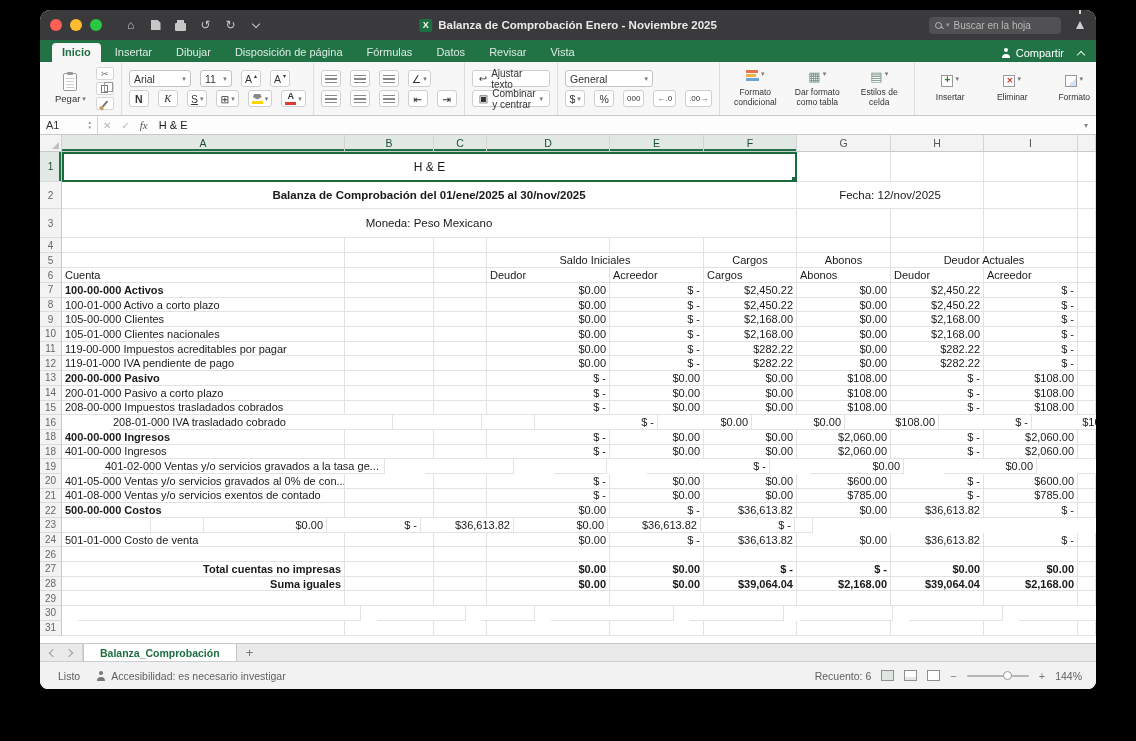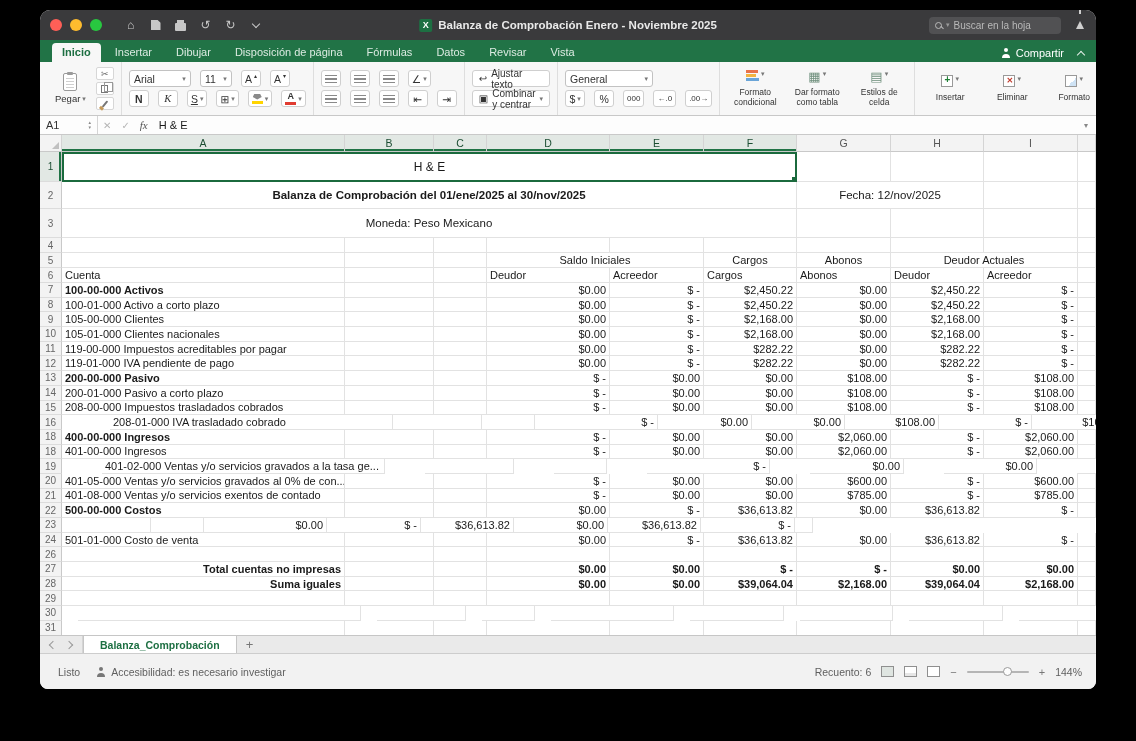--- a/index.html
+++ b/index.html
@@ -119,21 +119,21 @@
 
   
   .sheetbar { height:18px; background:#eaeaea; border-top:1px solid #c6c6c6; display:flex; align-items:stretch; flex:none; }
   .navs { display:flex; align-items:center; gap:10px; padding:0 10px; border-right:1px solid #d5d5d5; }
   .navchev { width:6px; height:6px; border-left:1.5px solid #9a9a9a; border-bottom:1.5px solid #9a9a9a; transform:rotate(45deg); }
   .navchev.right { transform:rotate(-135deg); }
   .stab { background:#fff; border-left:1px solid #c6c6c6; border-right:1px solid #c6c6c6; padding:0 16px; font-size:10.5px; font-weight:bold; color:#1d6f42; display:flex; align-items:center; }
   .addtab { width:26px; display:flex; align-items:center; justify-content:center; color:#777; font-size:13px; }
 
   
-  .statusbar { height:36px; background:#f2f2f2; border-top:1px solid #cdcdcd; display:flex; align-items:center; font-size:10.5px; color:#5f5f5f; flex:none; padding:0 14px 0 18px; gap:16px; }
+  .statusbar { height:28px; background:#f2f2f2; border-top:1px solid #cdcdcd; display:flex; align-items:center; font-size:10.5px; color:#5f5f5f; flex:none; padding:0 14px 0 18px; gap:16px; }
   .accwrap { display:flex; align-items:center; gap:5px; }
   .persong { color:#777; }
   .sbright { margin-left:auto; display:flex; align-items:center; gap:10px; }
   .vico { width:13px; height:11px; border:1px solid #8f8f8f; background:#fff; }
   .vico.active { background:#dfe5e1; }
   .vico.inner { background:linear-gradient(#fff 70%, #e6e6e6 70%); }
   .zoomminus, .zoomplus { color:#777; font-size:11px; }
   .ztrack { width:62px; height:2px; background:#b5b5b5; border-radius:1px; position:relative; }
   .zthumb { position:absolute; left:58%; top:-4px; width:9px; height:9px; border-radius:50%; background:#fdfdfd; border:1px solid #9a9a9a; }
 </style>

